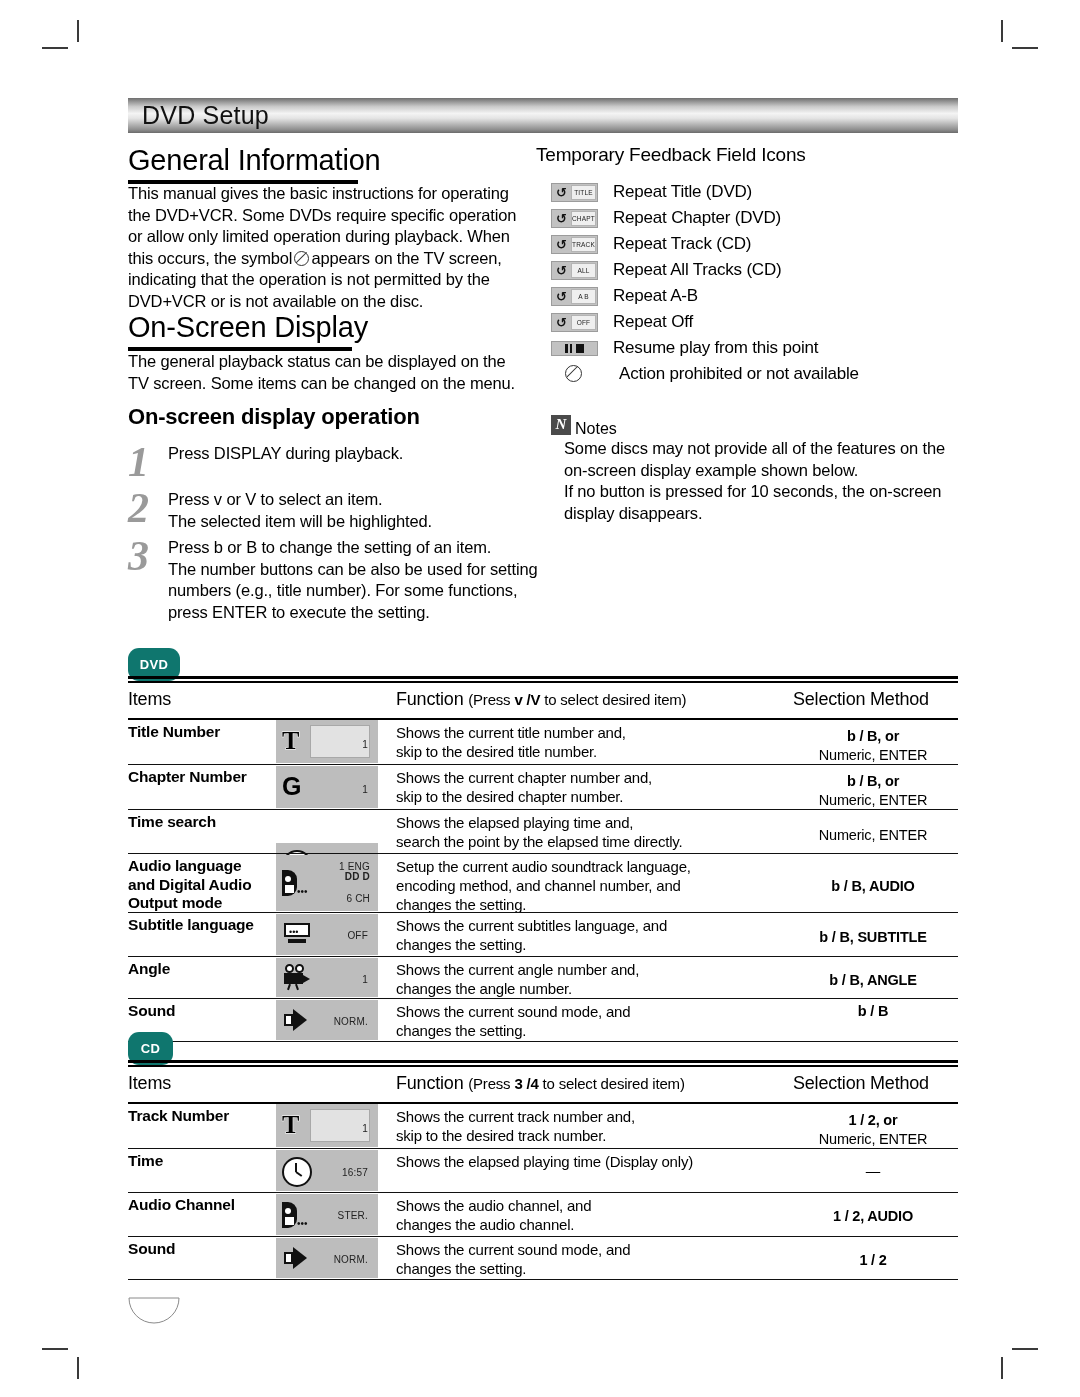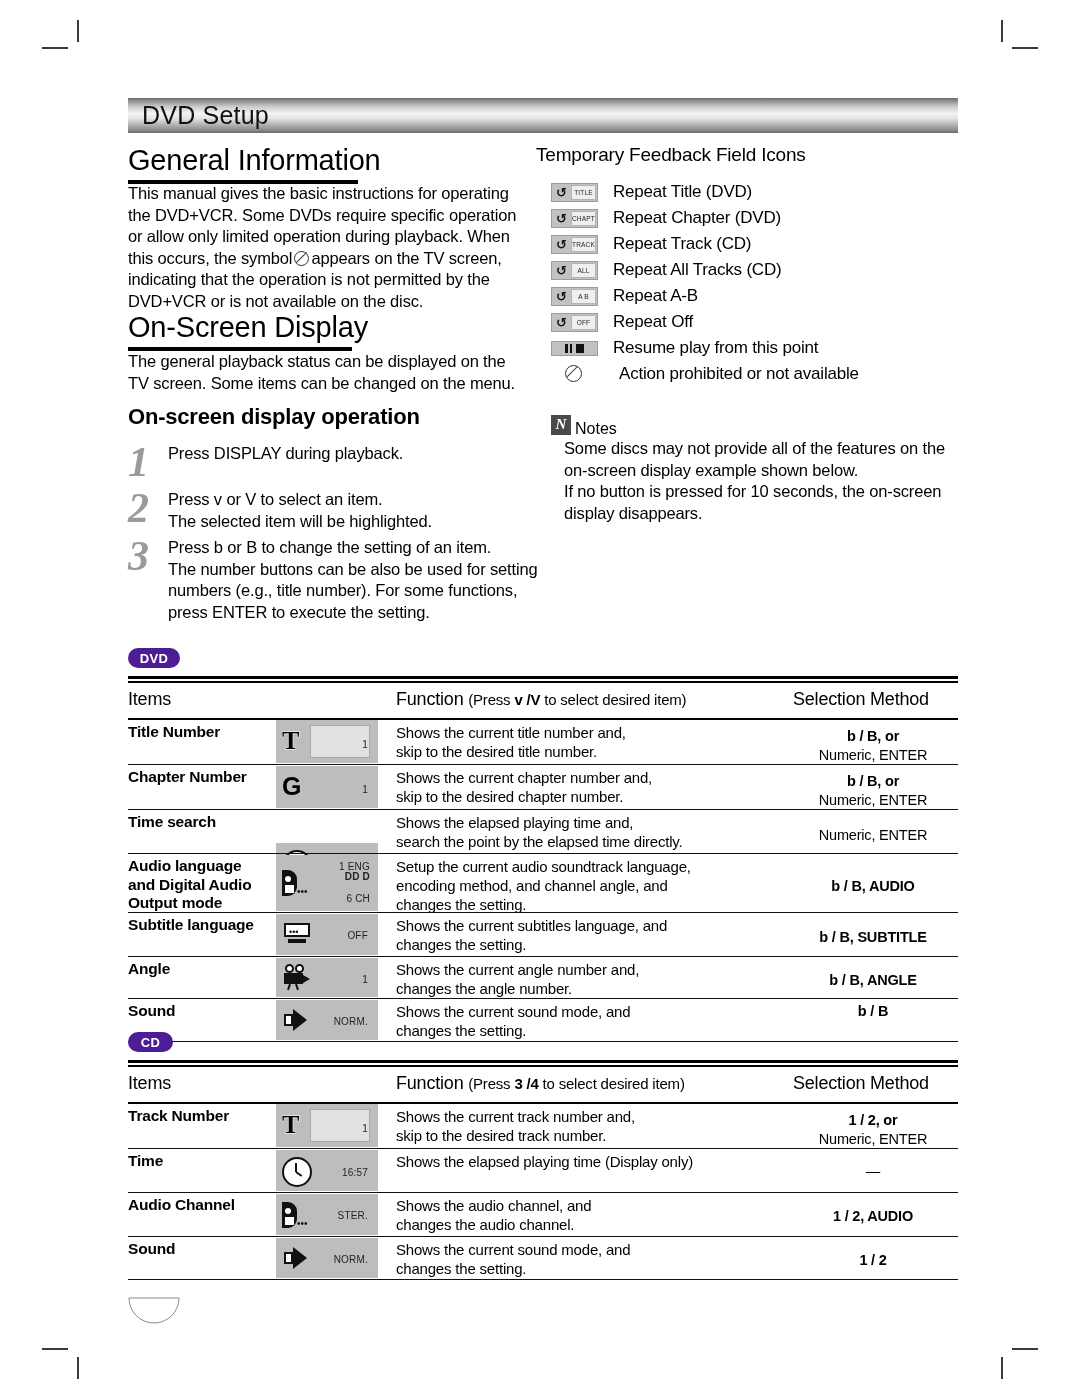--- a/index.html
+++ b/index.html
@@ -87,23 +87,23 @@
   .notes-icon{
     position:absolute;left:551px;top:415px;width:20px;height:20px;background:#4a4a4a;
     color:#fff;font-family:"Liberation Serif",serif;font-style:italic;font-weight:bold;
     font-size:15px;text-align:center;line-height:19px;
   }
   .notes-word{position:absolute;left:575px;top:420px;font-size:16px;}
   .notes-body{position:absolute;left:564px;top:438px;width:392px;font-size:16.5px;line-height:21.5px;letter-spacing:-.15px;}
 
   
   .badge{
-    position:absolute;background:#4c1d95;color:#fff;border-radius:11px;
+    position:absolute;background:#0f766e;color:#fff;border-radius:11px;
     font-size:13px;font-weight:bold;letter-spacing:.4px;
-    display:flex;align-items:center;justify-content:center;height:20px;
+    display:flex;align-items:center;justify-content:center;height:33px;
   }
 
   
   .tbl{position:absolute;left:128px;width:830px;}
   .rule-thick{position:absolute;left:0;width:830px;height:3px;background:#000;}
   .rule-thin{position:absolute;left:0;width:830px;height:1.6px;background:#000;}
   .rule-row{position:absolute;left:0;width:830px;height:1.2px;background:#111;}
 
   .hdr{position:absolute;font-size:18px;letter-spacing:-.2px;}
   .hdr .small{font-size:15px;}
@@ -384,21 +384,21 @@
       <div class="val" style="top:38px;right:8px;">6  CH</div>
     </div>
     <div class="row" style="top:181px;">
       <div class="items">
         <span>Audio language</span><br>
         <span>and Digital Audio</span><br>
         <span>Output mode</span>
       </div>
       <div class="func">
         <span>Setup the current audio soundtrack language,</span><br>
-        <span>encoding method, and channel angle, and</span><br>
+        <span>encoding method, and channel number, and</span><br>
         <span>changes the setting.</span>
       </div>
       <div class="sel" style="top:20px;">
         <b>b / B, AUDIO</b>
       </div>
     </div>
     <div class="rule-row" style="top:236px;"></div>
 
     <div class="osd" style="left:148px;top:238px;height:41px;">
       <div class="subglyph" style="left:8px;top:9px;">

